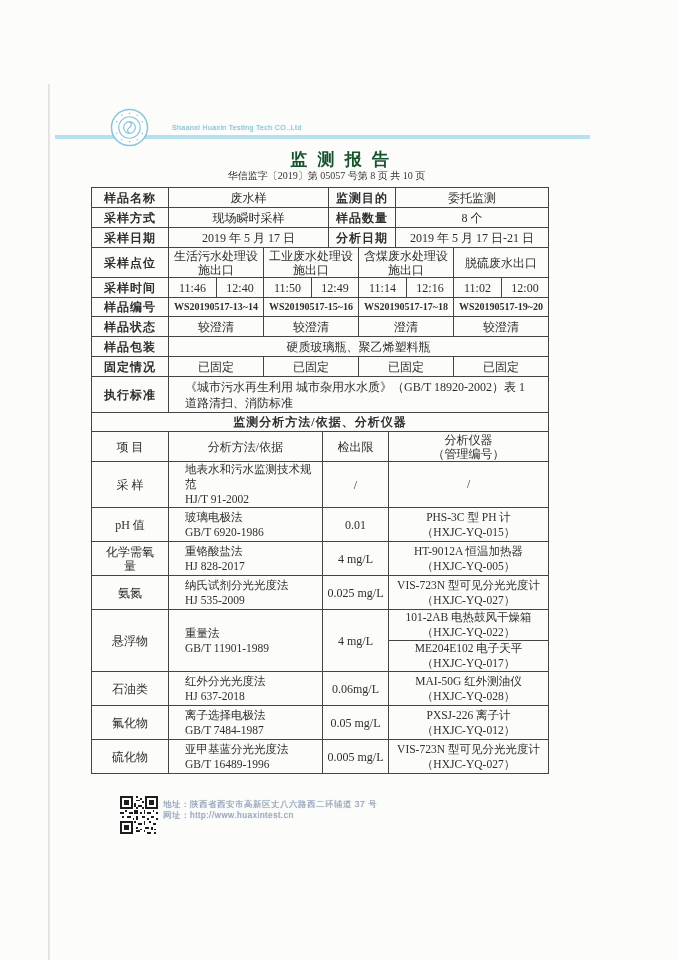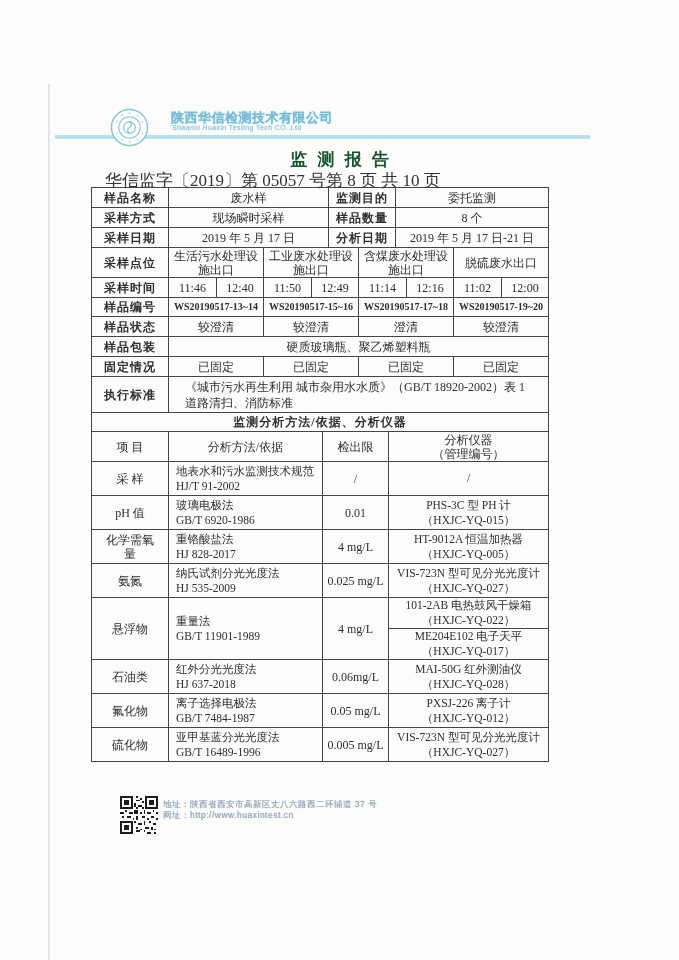--- a/index.html
+++ b/index.html
@@ -32,22 +32,22 @@
     white-space:nowrap;
   }
   .blue-rule{position:absolute;left:55px;top:135px;width:535px;height:4px;background:#b5e0ee;z-index:1;}
   .report-title{
     position:absolute;left:91px;top:148px;width:500px;
     text-align:center;font-size:17px;font-weight:bold;letter-spacing:3px;
     color:#14532d;
   }
   .doc-line{
     position:absolute;left:105px;top:169px;width:443px;
-    display:flex;justify-content:flex-start;
-    font-size:17px;color:#333;
+    display:flex;justify-content:center;
+    font-size:10px;color:#333;
   }
   
   .sheet{position:absolute;left:91px;top:187px;width:457px;}
   table{border-collapse:collapse;table-layout:fixed;width:457px;margin-top:-1px;}
   table:first-child{margin-top:0;}
   td{
     border:1px solid #454545;
     font-size:12px;line-height:14px;
     text-align:center;vertical-align:middle;
     padding:0 2px;overflow:hidden;
@@ -56,21 +56,21 @@
   tr.h19 td{height:19px;}
   tr.h18 td{height:18px;}
   tr.h29 td{height:29px;}
   tr.h33 td{height:33px;}
   tr.h28 td{height:28px;}
   td.left{text-align:left;padding:1px 16px;line-height:16px;}
   td.ids{font-size:10px;padding:0;letter-spacing:0;font-weight:bold;}
   td.sec{font-weight:bold;letter-spacing:1px;}
   td.hd{font-weight:normal;}
   .pre{white-space:pre-line;}
-  td.method{text-align:left;padding-left:7px;line-height:15px;font-size:11.5px;}
+  td.method{text-align:left;padding-left:16px;line-height:15px;font-size:11.5px;}
   td.instr{font-size:11.5px;line-height:15px;}
   
   .qr{position:absolute;left:120px;top:796px;width:38px;height:38px;}
   .foot-lines{
     position:absolute;left:163px;top:799px;
     font-size:8.5px;line-height:11px;letter-spacing:0.5px;
     color:#97a7ba;text-shadow:0 0 1px rgba(150,167,186,.9);
     font-family:"Liberation Sans","DejaVu Sans",sans-serif;
     white-space:nowrap;
   }
@@ -93,21 +93,20 @@
         <circle cx="28" cy="7.5" r="0.8"></circle>
       <circle cx="7" cy="14" r="0.8"></circle>
         <circle cx="33" cy="14" r="0.8"></circle>
       <circle cx="7" cy="26" r="0.8"></circle>
         <circle cx="33" cy="26" r="0.8"></circle>
       <circle cx="12" cy="32.5" r="0.8"></circle>
         <circle cx="28" cy="32.5" r="0.8"></circle>
         <circle cx="20" cy="34.5" r="0.8"></circle>
     </g>
   </svg>
-  <div class="co-cn">陕西华信检测技术有限公司</div>
   <div class="co-en">Shaanxi Huaxin Testing Tech CO.,Ltd</div>
 
   <div class="report-title">监 测 报 告</div>
 
   <div class="doc-line">
     <span>华信监字〔2019〕第 05057 号</span>
     <span>第 8 页 共 10 页</span>
   </div>
 
   <div class="sheet">

